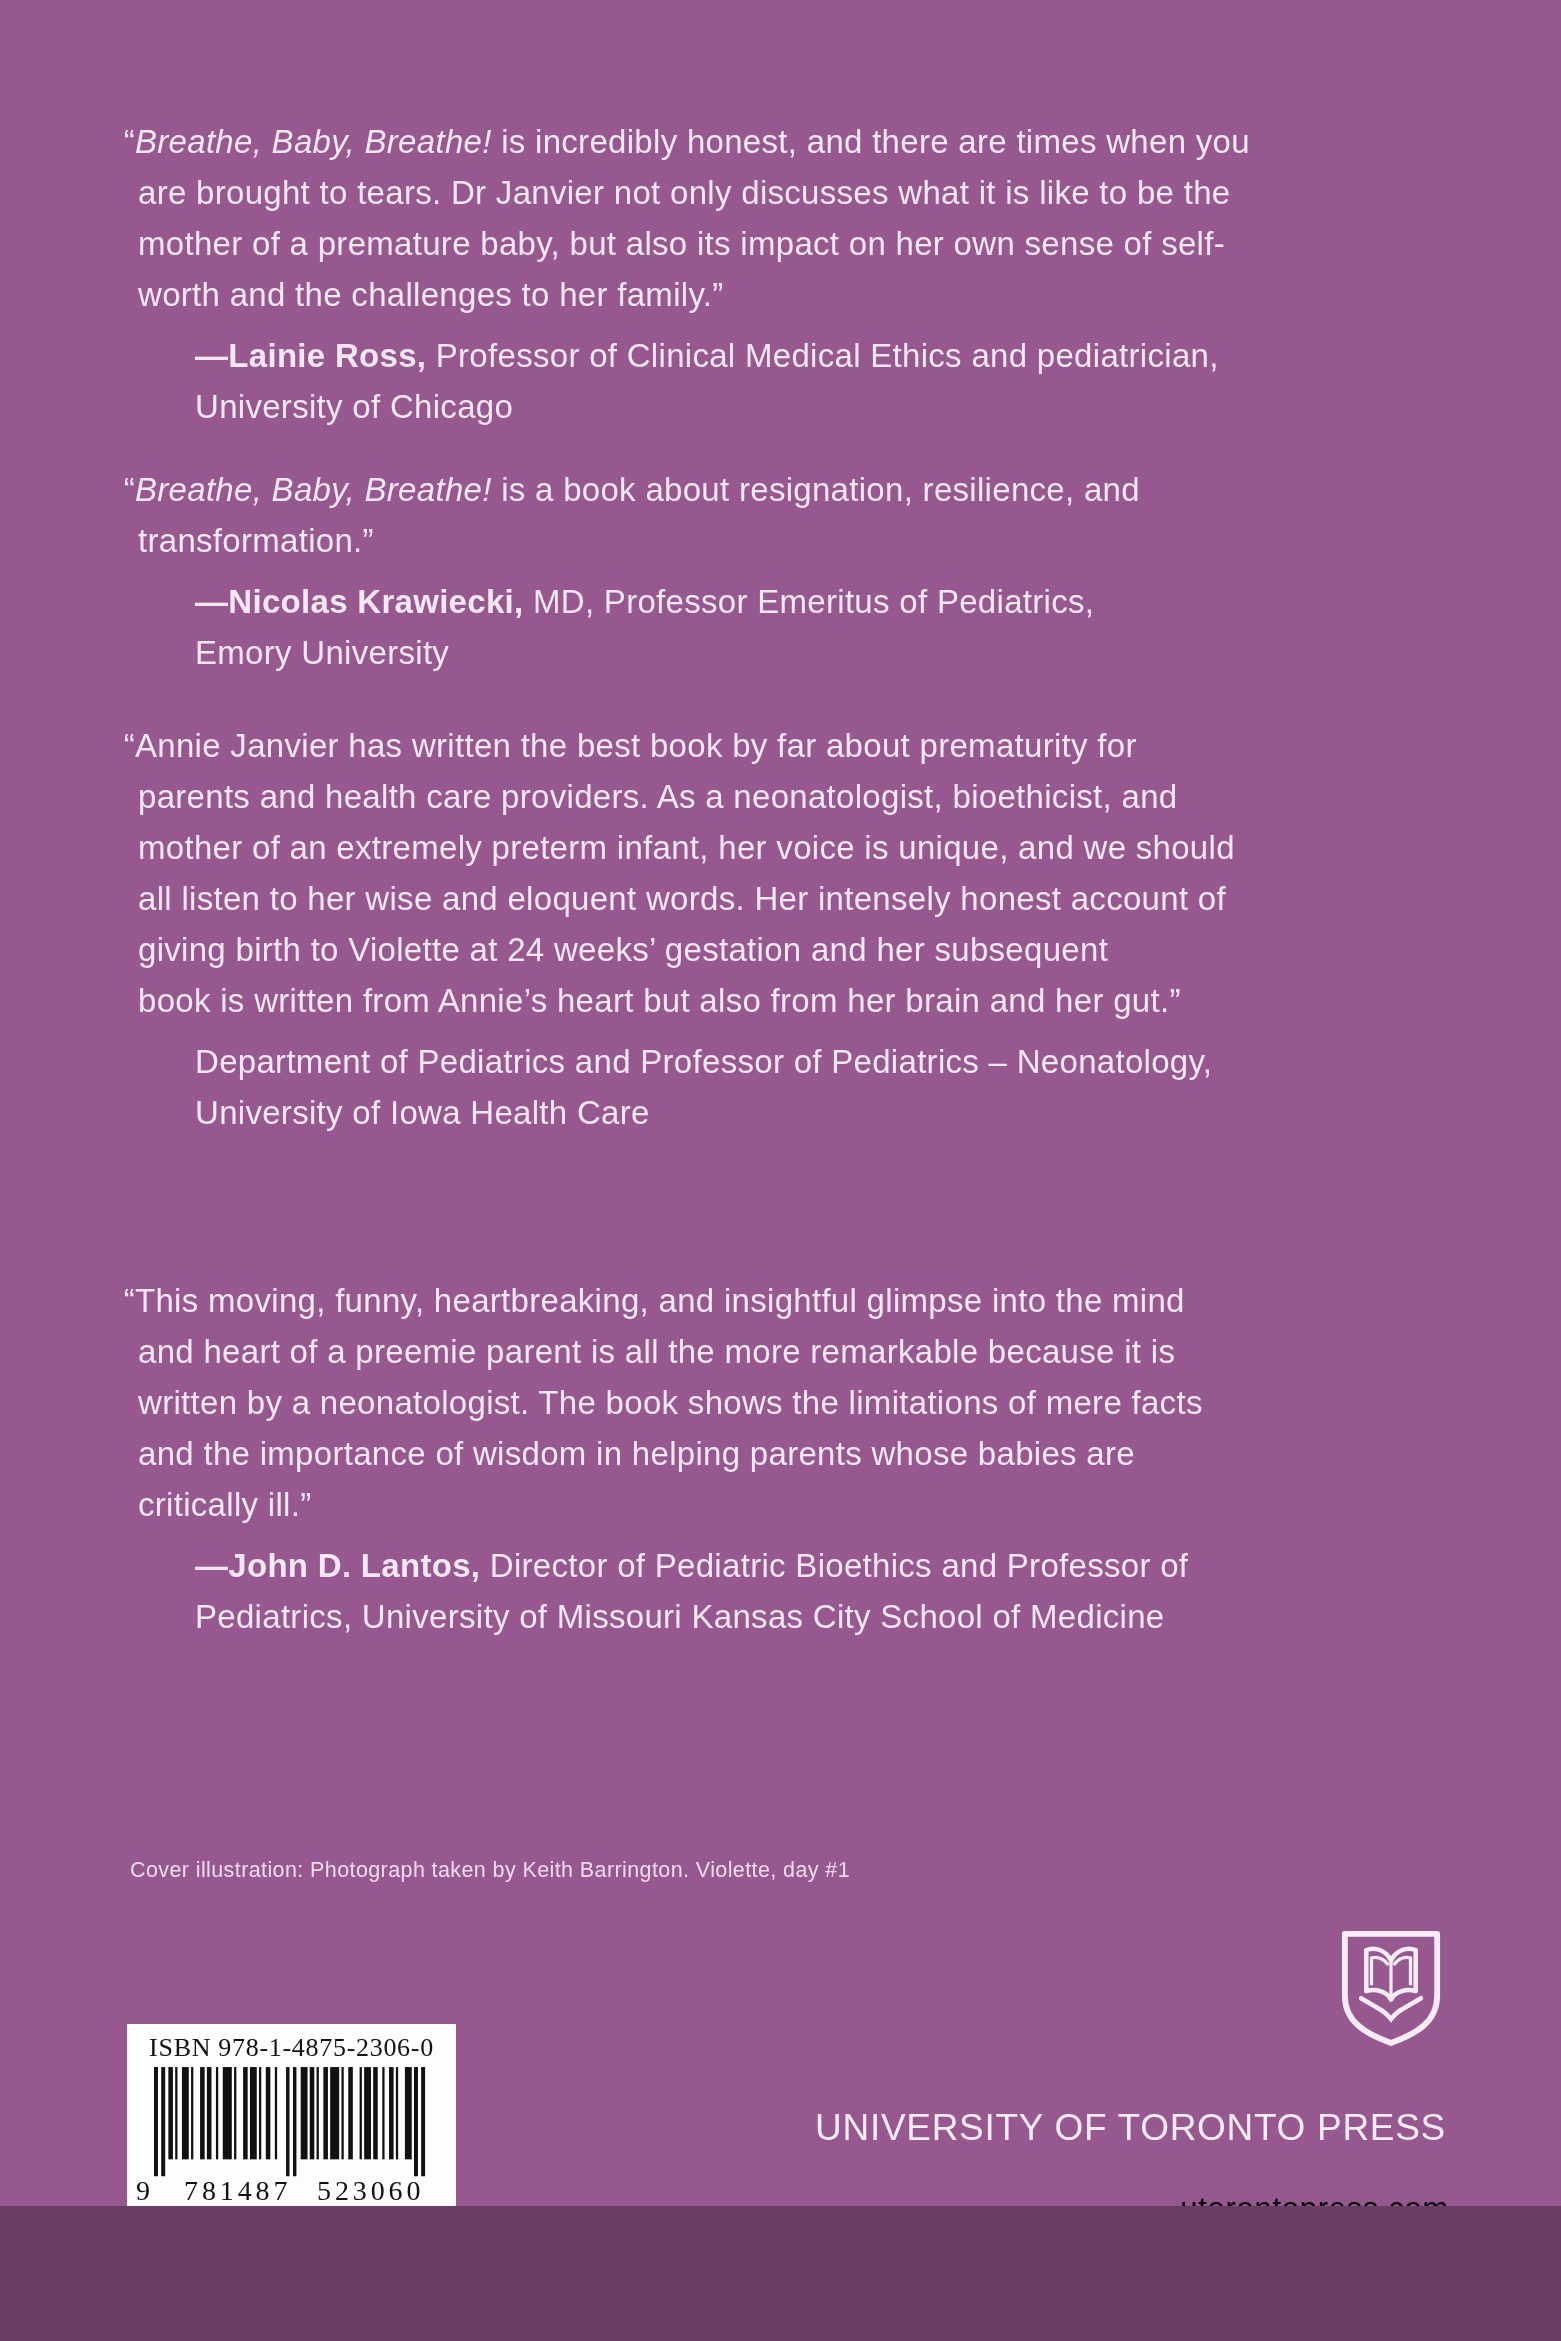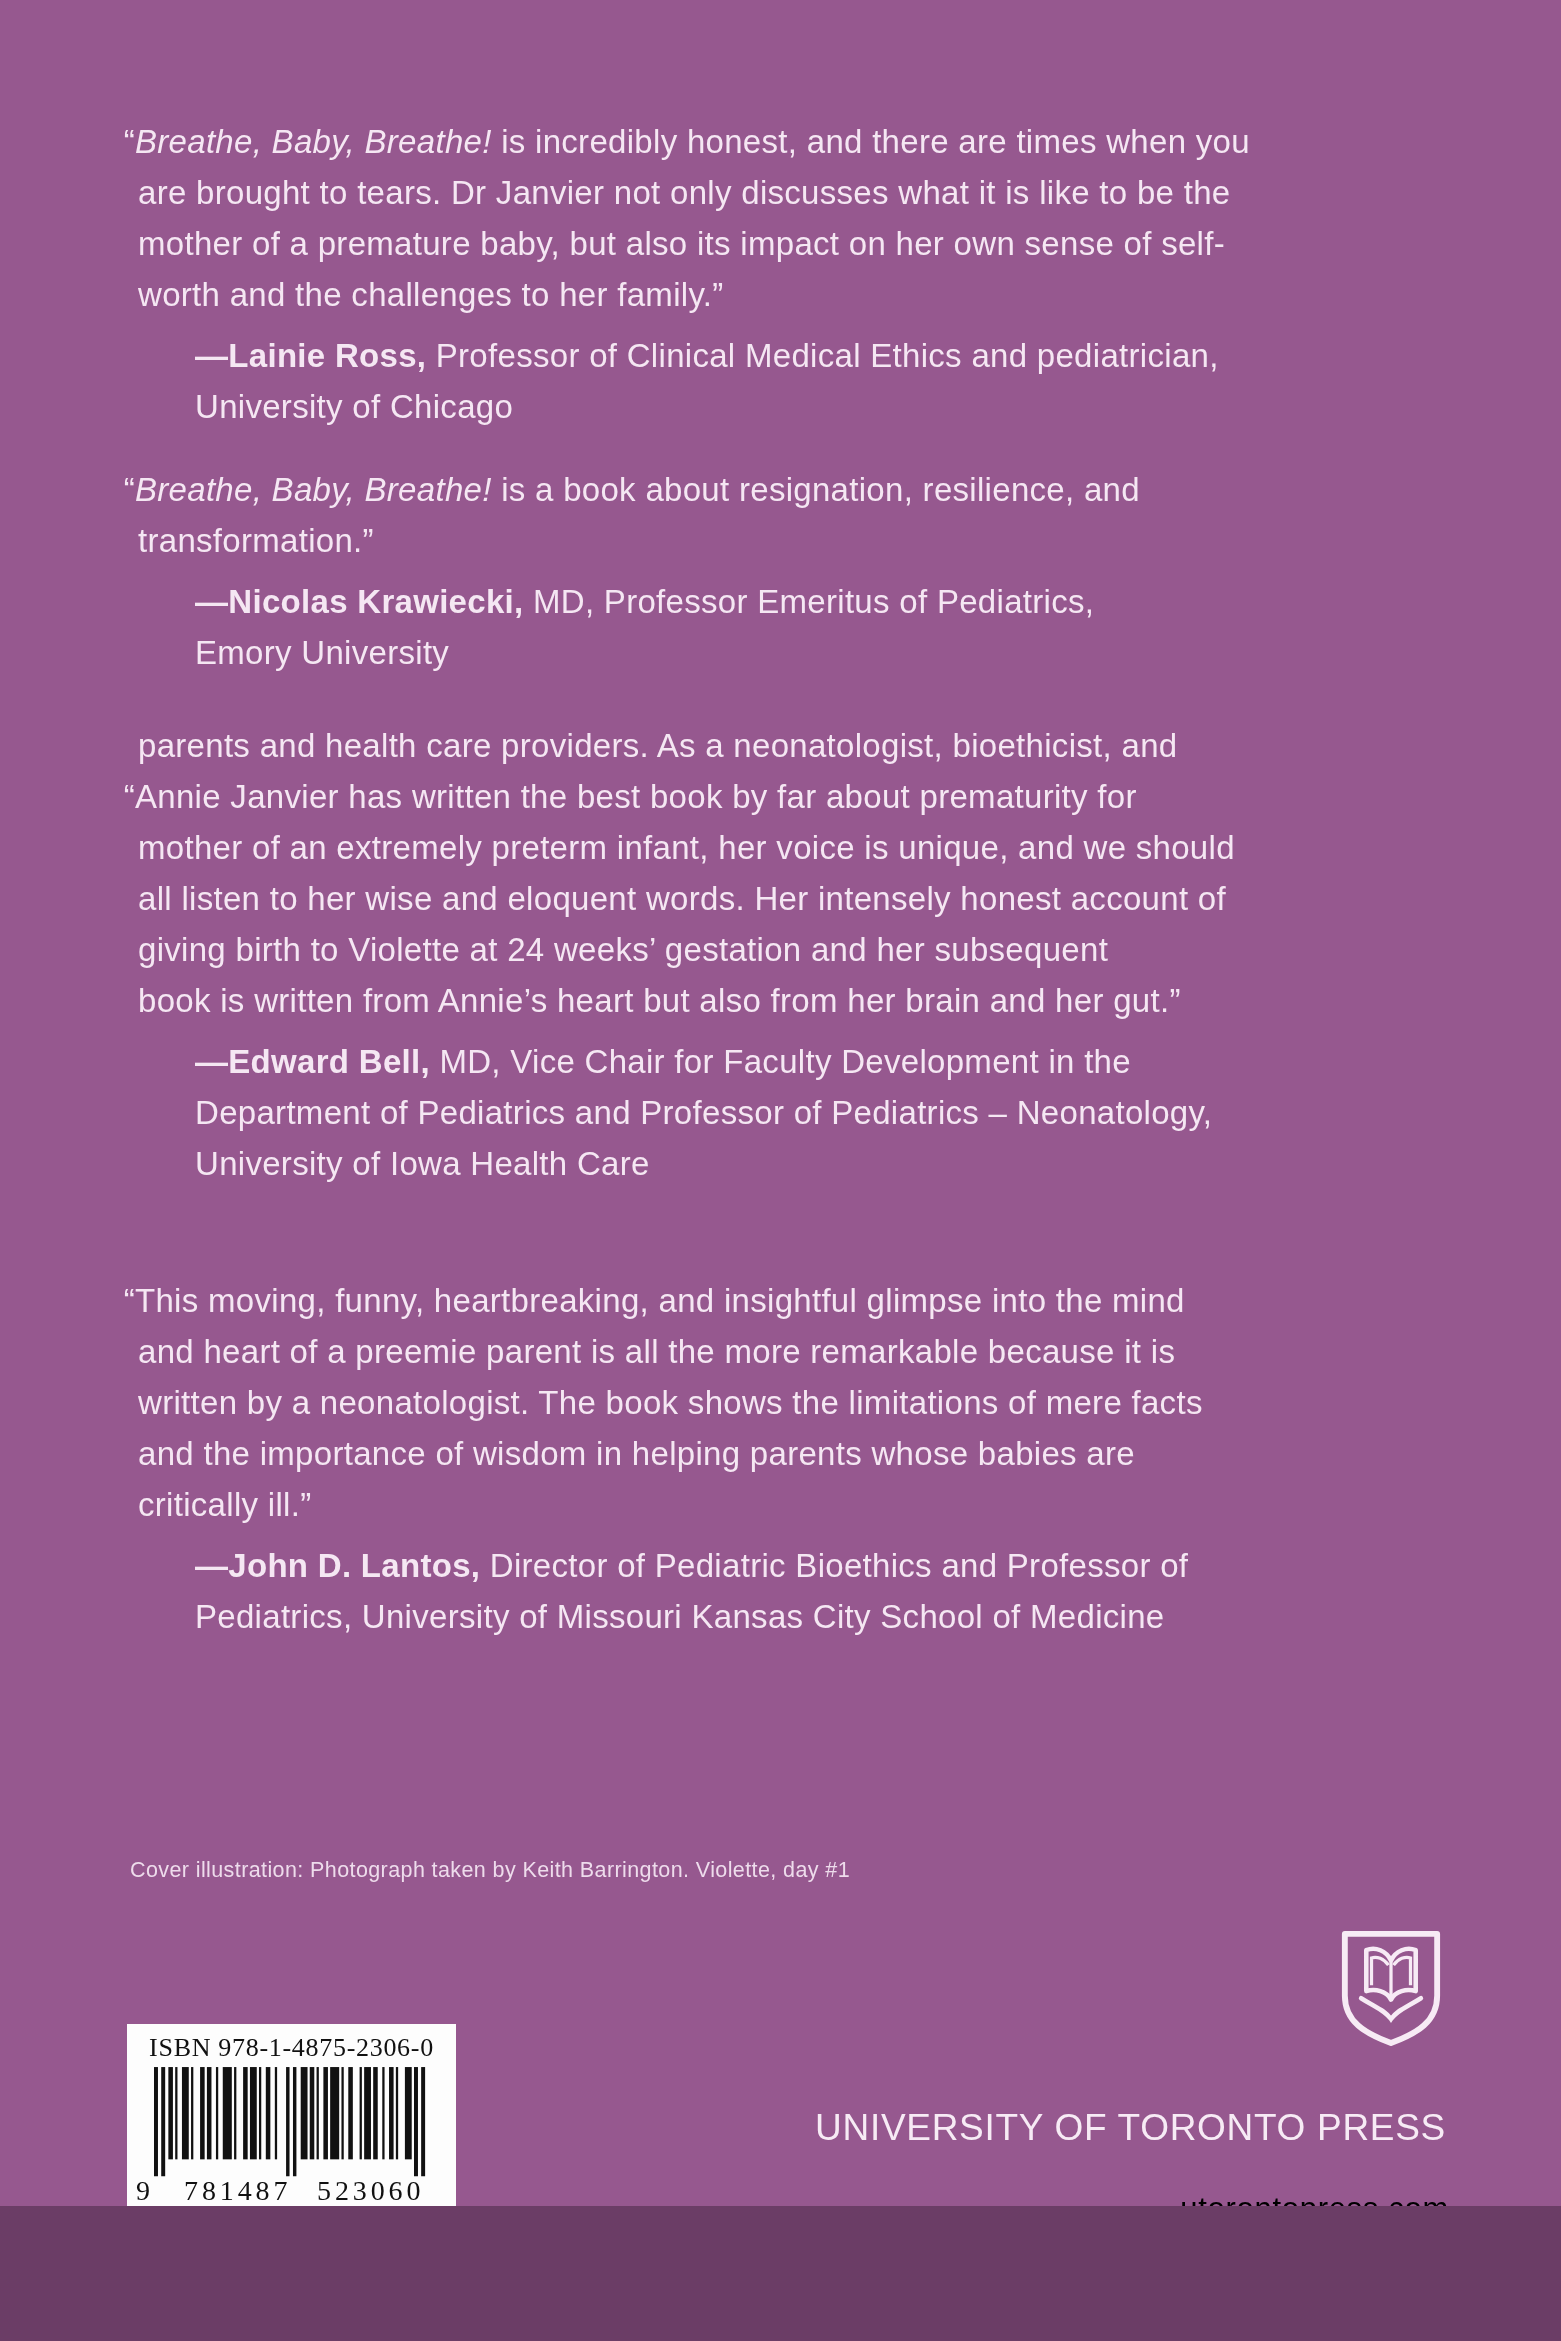--- a/index.html
+++ b/index.html
@@ -72,28 +72,27 @@
   <div class="quote" style="top:464px">
     <div class="ql"><span class="oq">“</span><span class="ital">Breathe, Baby, Breathe!</span><span> is a book about resignation, resilience, and</span></div>
     <div class="ql">transformation.”</div>
     <div class="attr">
       <div class="ql"><span class="aname">—Nicolas Krawiecki,</span><span> MD, Professor Emeritus of Pediatrics,</span></div>
       <div class="ql">Emory University</div>
     </div>
   </div>
 
   <div class="quote" style="top:720px">
+    <div class="ql"><span class="oq">“</span><span class="ital"></span><span>Annie Janvier has written the best book by far about prematurity for</span></div>
     <div class="ql">parents and health care providers. As a neonatologist, bioethicist, and</div>
-    <div class="ql"><span class="oq">“</span><span class="ital"></span><span>Annie Janvier has written the best book by far about prematurity for</span></div>
     <div class="ql">mother of an extremely preterm infant, her voice is unique, and we should</div>
     <div class="ql">all listen to her wise and eloquent words. Her intensely honest account of</div>
     <div class="ql">giving birth to Violette at 24 weeks’ gestation and her subsequent</div>
     <div class="ql">book is written from Annie’s heart but also from her brain and her gut.”</div>
     <div class="attr">
-      <div class="ql"><span class="aname">—Edward Bell,</span><span> MD, Vice Chair for Faculty Development in the</span></div>
       <div class="ql">Department of Pediatrics and Professor of Pediatrics – Neonatology,</div>
       <div class="ql">University of Iowa Health Care</div>
     </div>
   </div>
 
   <div class="quote" style="top:1275px">
     <div class="ql"><span class="oq">“</span><span class="ital"></span><span>This moving, funny, heartbreaking, and insightful glimpse into the mind</span></div>
     <div class="ql">and heart of a preemie parent is all the more remarkable because it is</div>
     <div class="ql">written by a neonatologist. The book shows the limitations of mere facts</div>
     <div class="ql">and the importance of wisdom in helping parents whose babies are</div>

